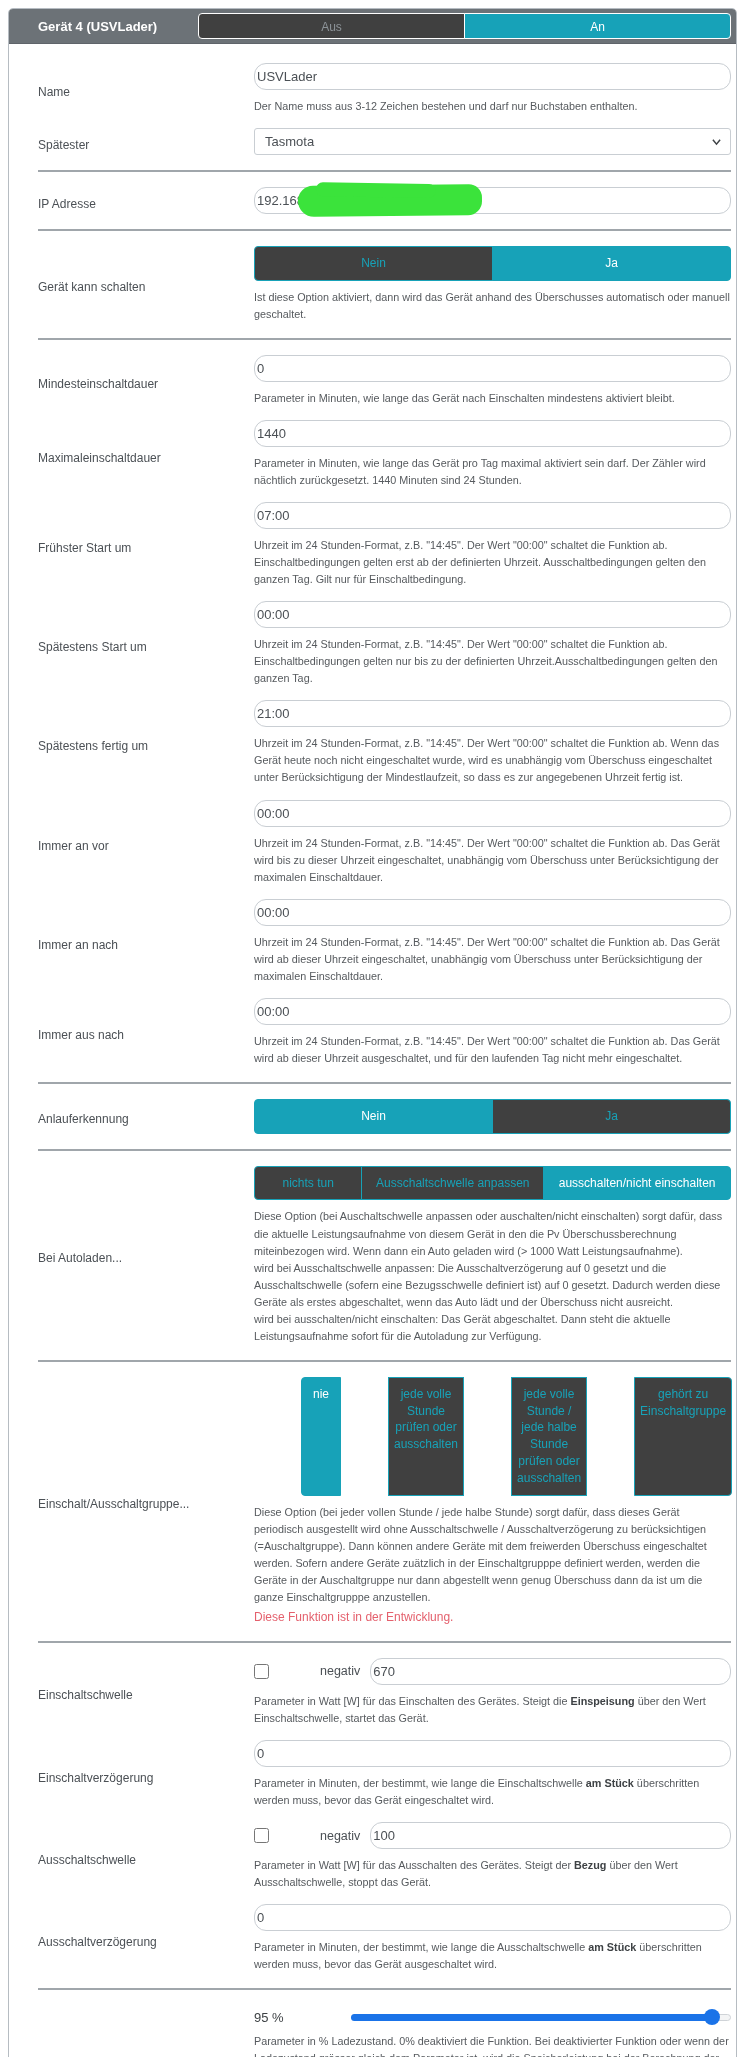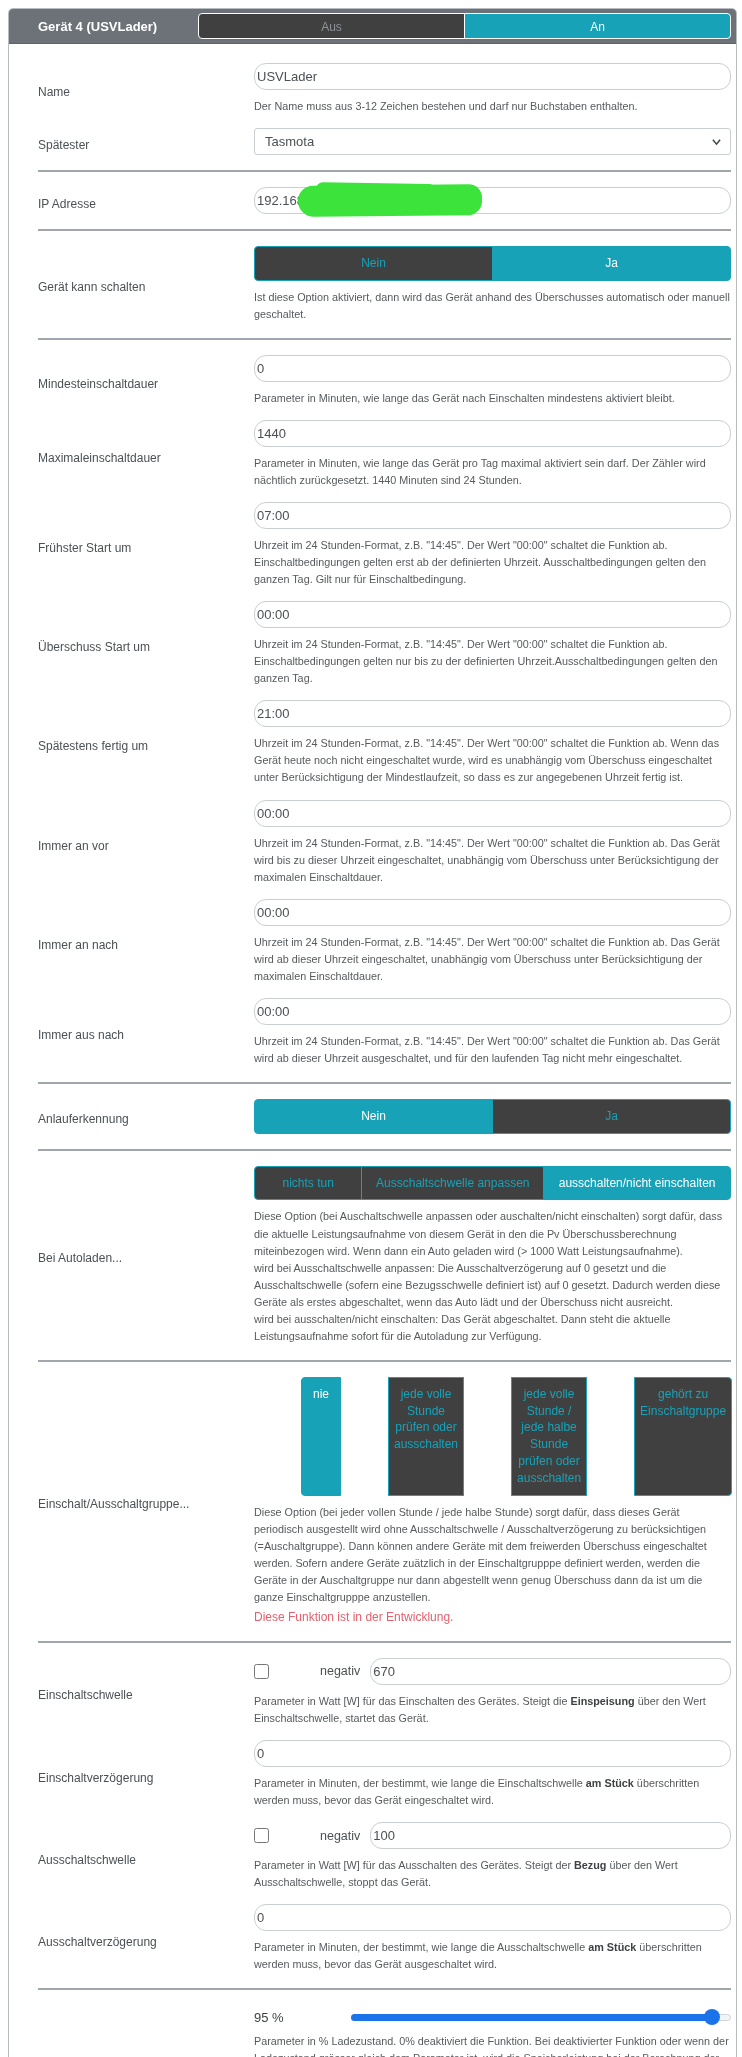--- a/index.html
+++ b/index.html
@@ -141,21 +141,21 @@
 
     <div class="row">
       <div class="lbl">Frühster Start um</div>
       <div class="ctl">
         <input class="txt" type="text" value="07:00" style="">
         <div class="hint">Uhrzeit im 24 Stunden-Format, z.B. "14:45". Der Wert "00:00" schaltet die Funktion ab. Einschaltbedingungen gelten erst ab der definierten Uhrzeit. Ausschaltbedingungen gelten den ganzen Tag. Gilt nur für Einschaltbedingung.</div>
       </div>
     </div>
 
     <div class="row">
-      <div class="lbl">Überschuss Start um</div>
+      <div class="lbl">Spätestens Start um</div>
       <div class="ctl">
         <input class="txt" type="text" value="00:00" style="">
         <div class="hint">Uhrzeit im 24 Stunden-Format, z.B. "14:45". Der Wert "00:00" schaltet die Funktion ab. Einschaltbedingungen gelten nur bis zu der definierten Uhrzeit.Ausschaltbedingungen gelten den ganzen Tag.</div>
       </div>
     </div>
 
     <div class="row">
       <div class="lbl">Spätestens fertig um</div>
       <div class="ctl">
         <input class="txt" type="text" value="21:00" style="">

